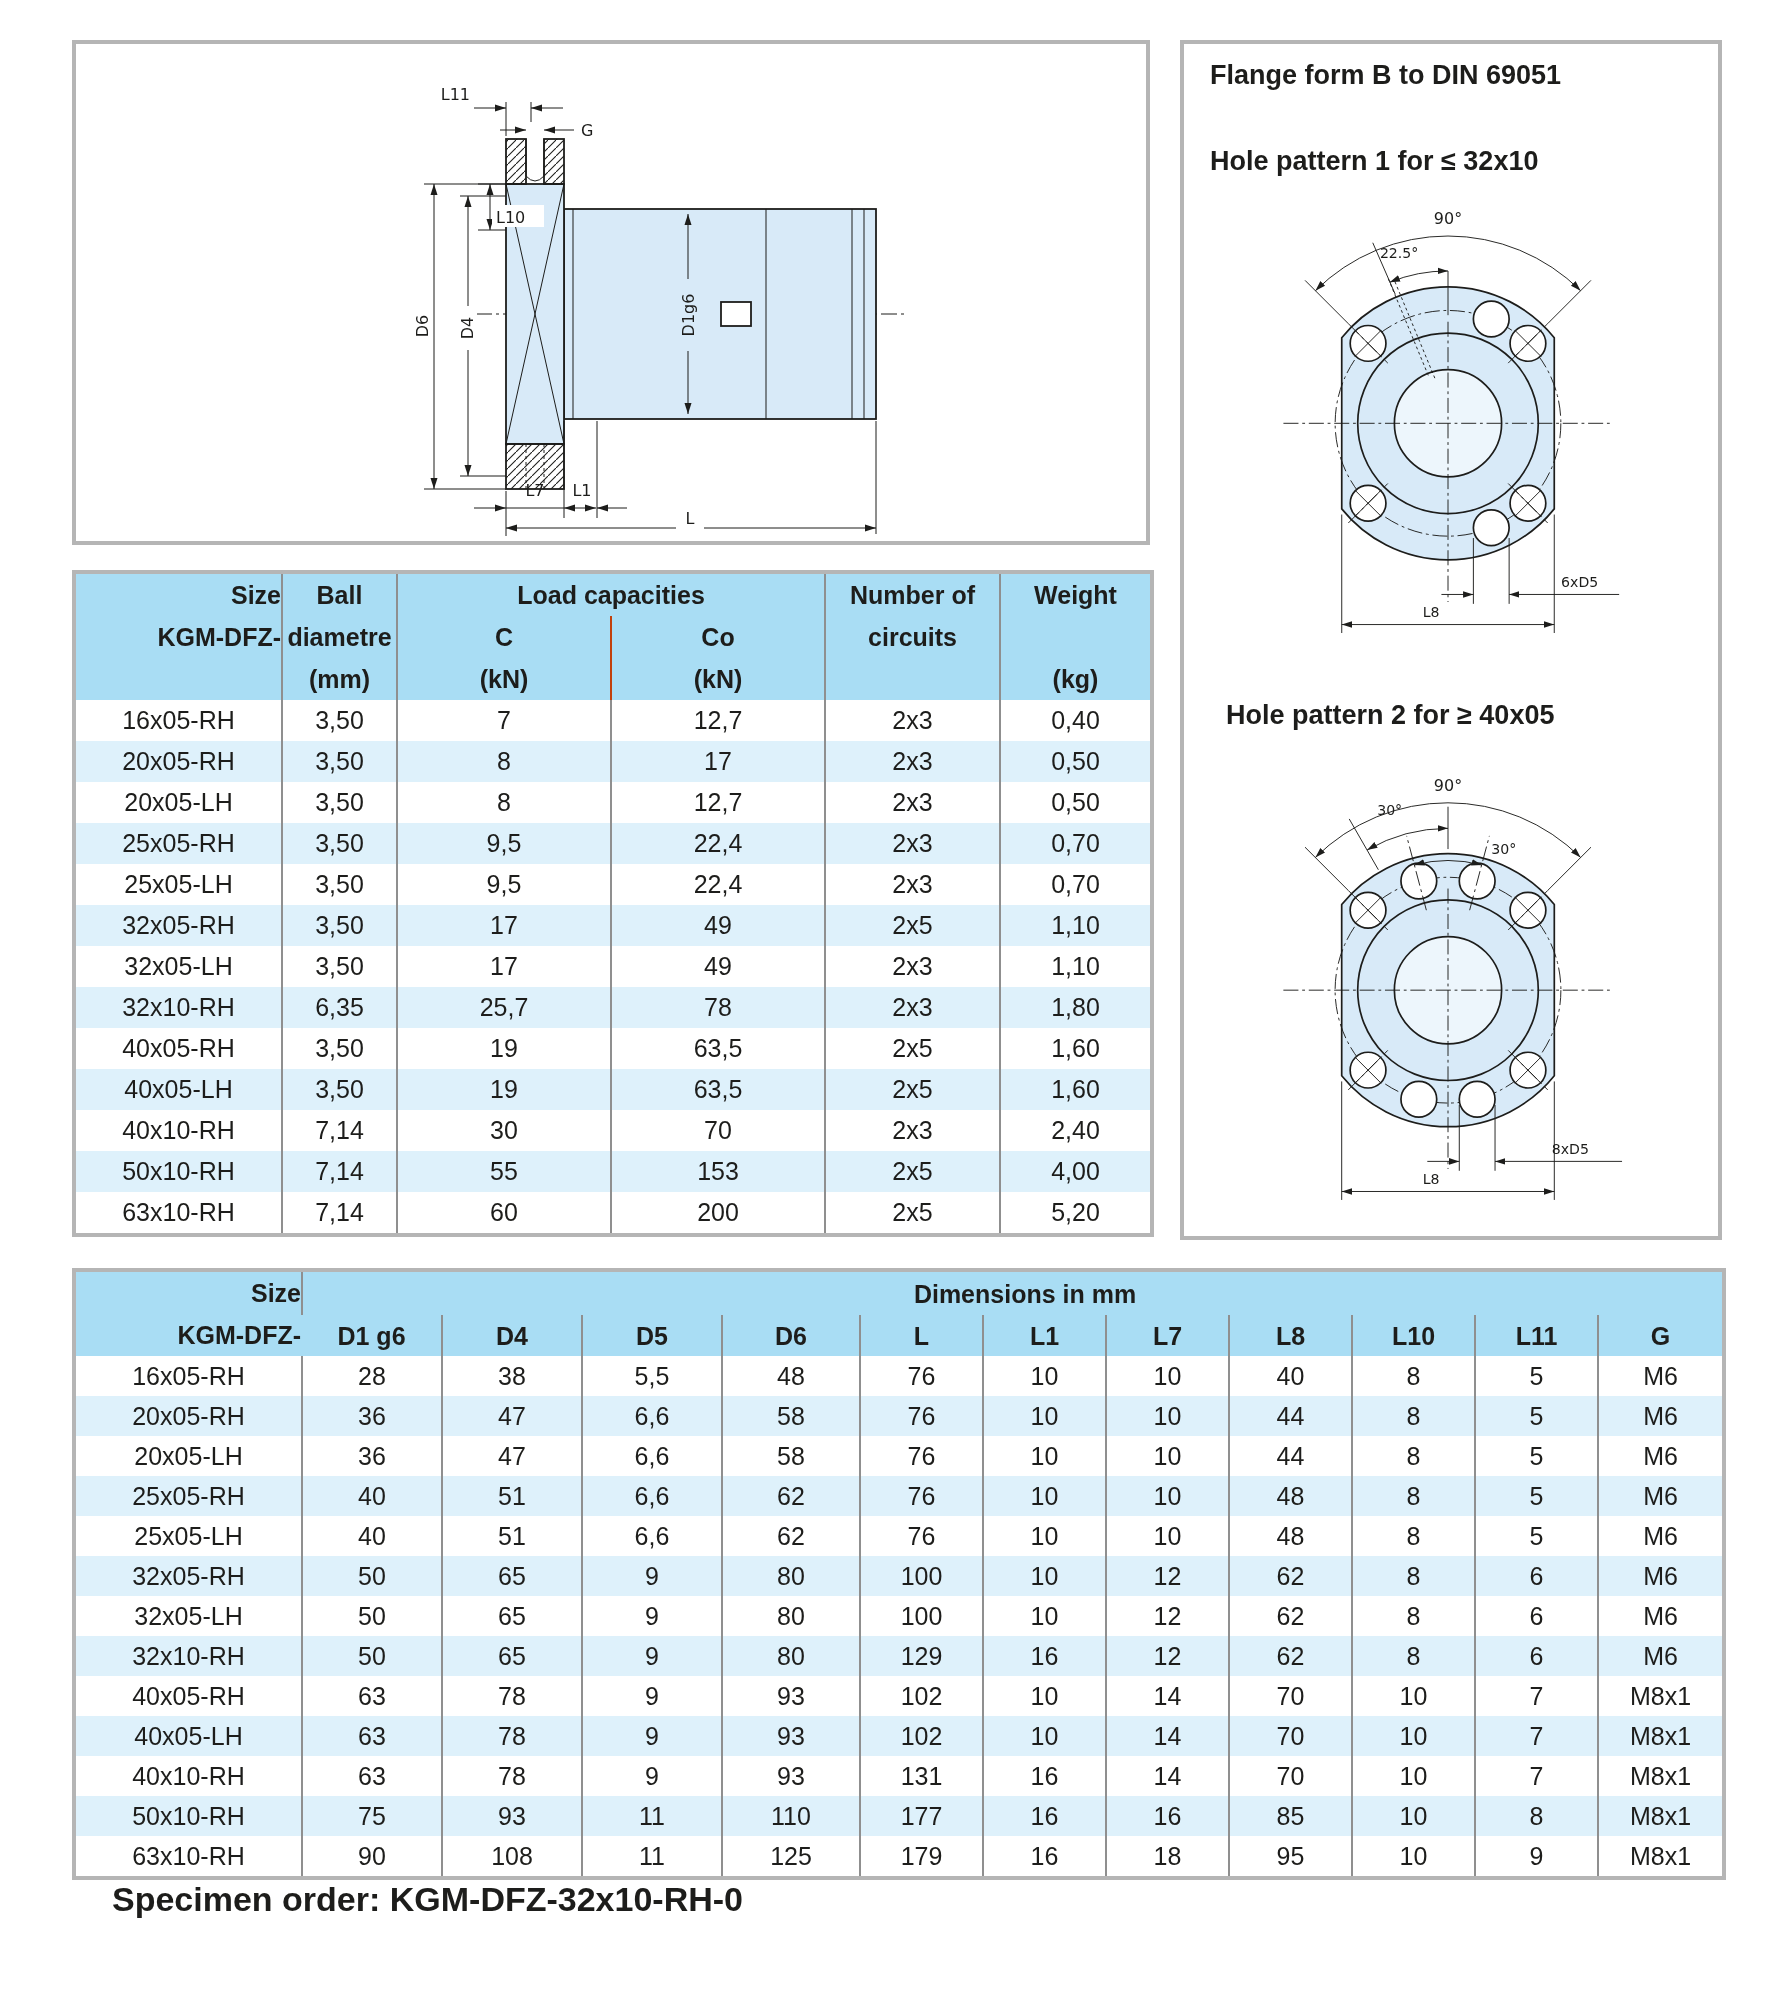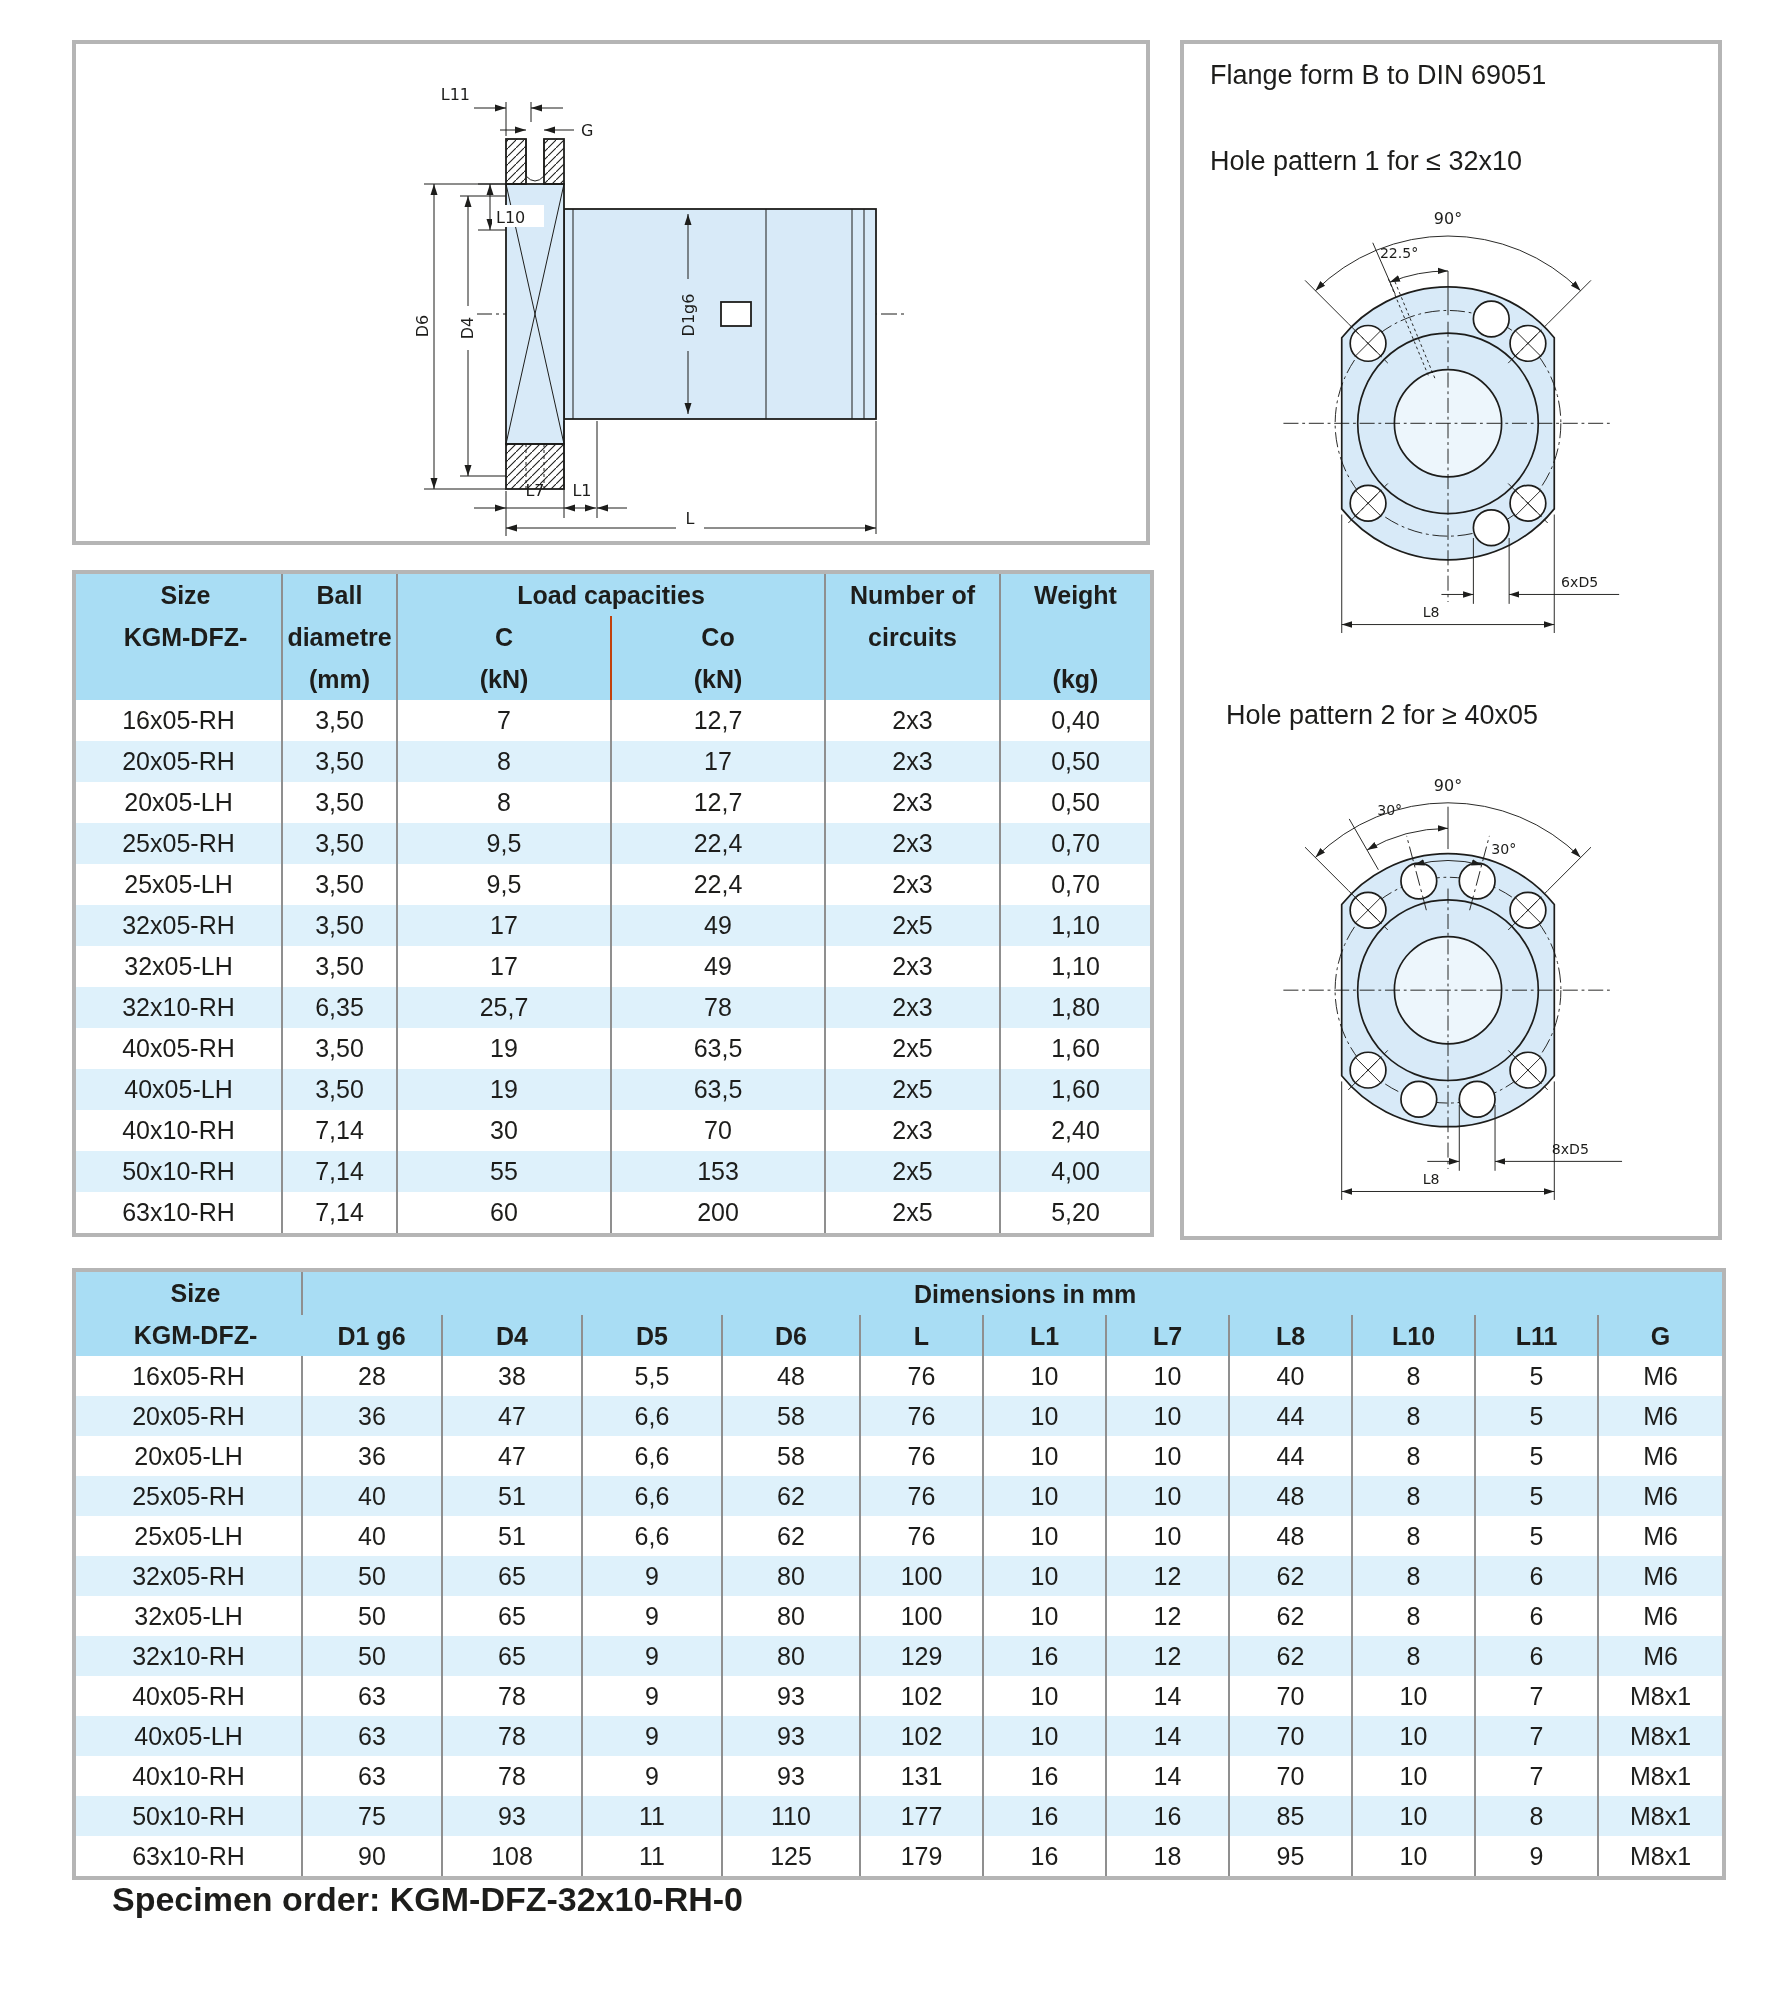--- a/index.html
+++ b/index.html
@@ -3,42 +3,42 @@
 <meta charset="utf-8">
 <style>
   html,body{margin:0;padding:0;}
   body{
     width:1780px;height:1989px;position:relative;background:#ffffff;
     font-family:"Liberation Sans", sans-serif;color:#1d1d1b;
   }
   .panel{position:absolute;border:4px solid #b5b5b5;background:#fff;box-sizing:border-box;}
   #drawing-panel{left:72px;top:40px;width:1078px;height:505px;}
   #flange-panel{left:1180px;top:40px;width:542px;height:1200px;}
-  .flange-text{position:absolute;left:26px;font-size:27px;color:#1d1d1b;white-space:nowrap;}
+  .flange-text{position:absolute;left:26px;font-size:27px;color:#1d1d1b;white-space:nowrap;font-weight:bold;}
   #flange-title{top:16px;}
   #pattern1-title{top:74px;margin-top:28px;}
   #pattern2-title{top:656px;margin-left:16px;}
   #pattern1-svg{position:absolute;left:10px;top:116px;}
   #pattern2-svg{position:absolute;left:10px;top:678px;}
 
   .tblwrap{position:absolute;}
   #load-table-wrap{left:72px;top:570px;width:1078px;}
   #dim-table-wrap{left:72px;top:1268px;width:1650px;}
   table.dtable{border:4px solid #b5b5b5;border-collapse:collapse;table-layout:fixed;width:100%;}
   table.dtable th{background:#a9ddf4;font-weight:bold;font-size:25px;padding:0;vertical-align:top;}
   table.dtable th,table.dtable td{border-left:2px solid #8f8f8f;}
   table.dtable th:first-child,table.dtable td:first-child{border-left:none;}
   table.dtable td{font-size:25px;text-align:center;padding:0;}
   #load-table td{height:41px;}
   #dim-table td{height:40px;}
   table.dtable tbody tr:nth-child(even){background:#def1fb;}
   table.dtable tbody tr:nth-child(odd){background:#ffffff;}
   td.size-cell{text-align:left;padding-left:14px;}
   .hline{height:42px;line-height:42px;display:block;}
-  .hleft{text-align:center;padding-left:14px;}
+  .hleft{text-align:right;padding-left:14px;}
   .split{display:flex;}
   .split>div{flex:1;}
   .split .rhalf{border-left:2px solid #c2410c;}
   #dim-table .grp-title{height:42px;line-height:42px;text-align:center;vertical-align:middle;padding-left:25px;}
   #dim-table thead tr:nth-child(2) th{height:40px;line-height:40px;vertical-align:middle;}
   #footer-line{position:absolute;left:72px;top:1880px;font-size:34px;font-weight:bold;margin-left:40px;}
   svg text{font-family:"DejaVu Sans", sans-serif;fill:#1d1d1b;}
   svg .part{stroke:#1d1d1b;stroke-width:1.8;}
   svg .thin{stroke:#1d1d1b;stroke-width:1;fill:none;}
   svg .dashdot{stroke:#1d1d1b;stroke-width:1;fill:none;stroke-dasharray:16 4 3 4;}

